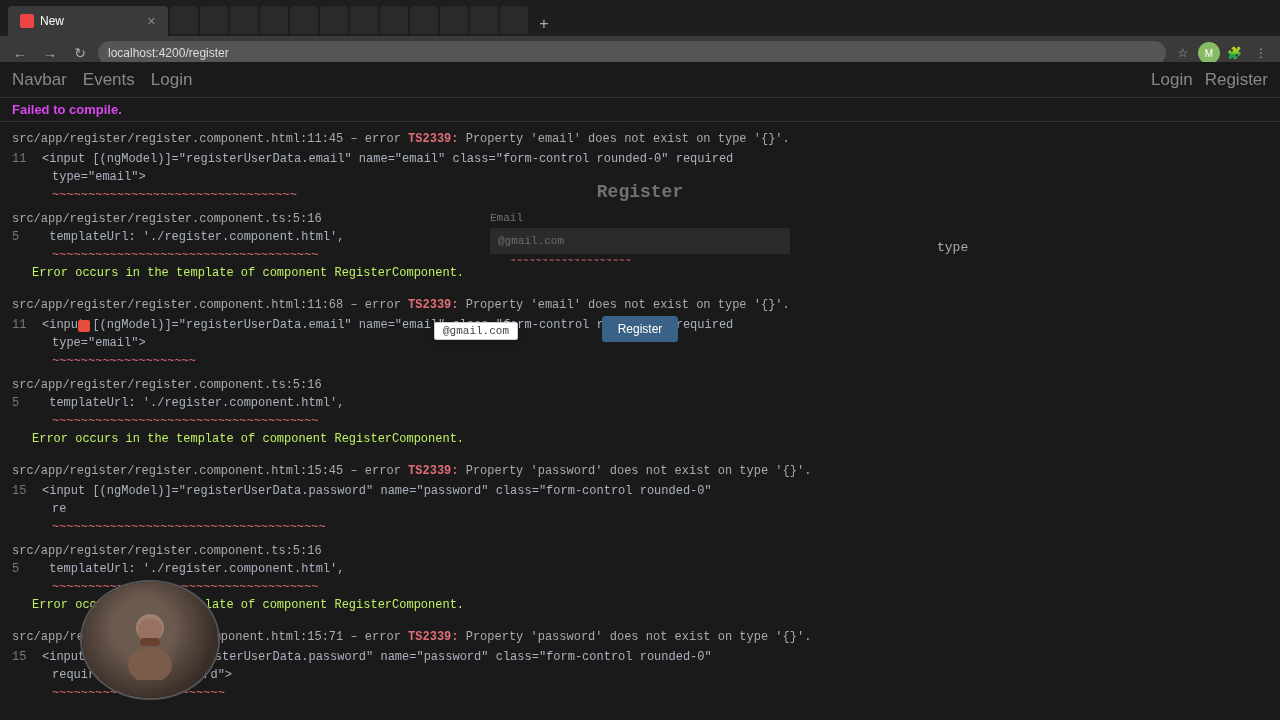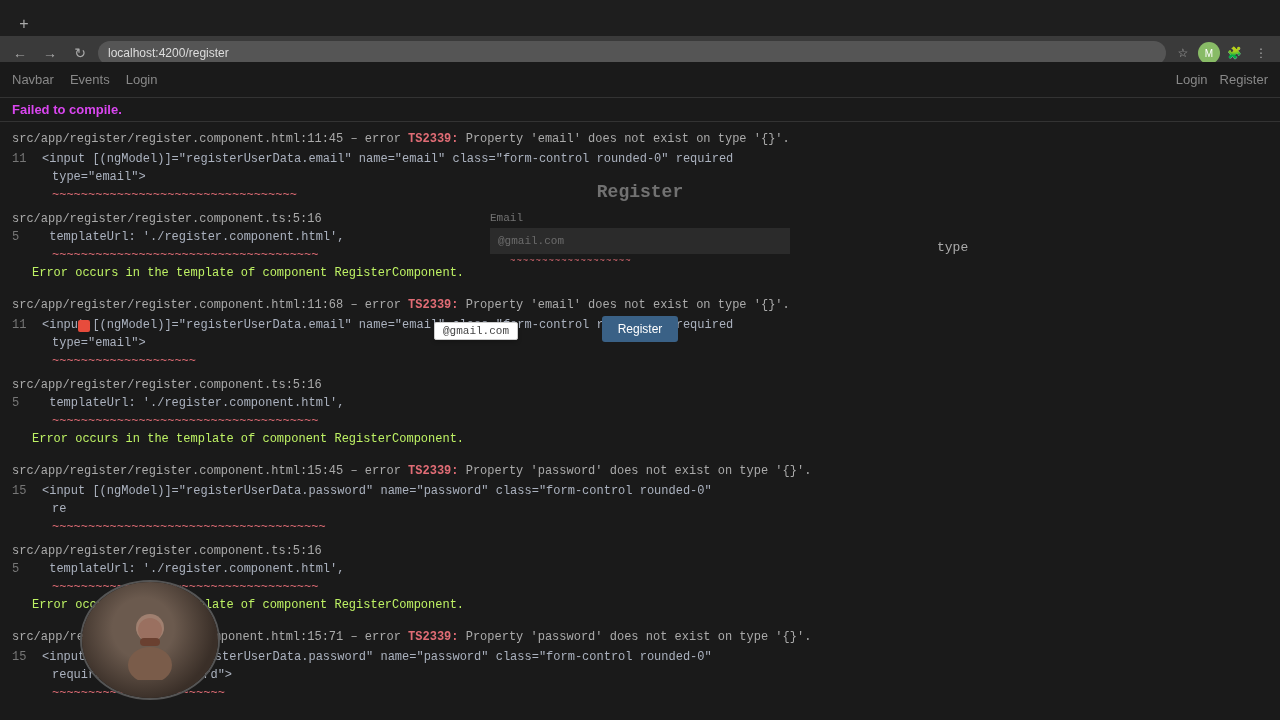--- a/index.html
+++ b/index.html
@@ -107,21 +107,21 @@
       align-items: center;
       padding: 0 12px;
       border-bottom: 1px solid #333;
     }
     .app-nav-links {
       display: flex;
       gap: 16px;
     }
     .app-nav-link {
       color: #888;
-      font-size: 13px;
+      font-size: 17px;
       cursor: pointer;
     }
     .app-nav-right {
       margin-left: auto;
       display: flex;
       gap: 12px;
       padding-left: 48px;
     }
 
     
@@ -217,20 +217,43 @@
       align-items: center;
       justify-content: center;
     }
   </style>
 </head>
 <body>
 
 <div class="browser-chrome">
   <div class="tab-bar">
 
+    <div style="display:flex; align-items:flex-end; gap:2px; overflow:hidden; max-width:900px;">
+
+      <div class="tab active">
+        <div class="tab-favicon" style="background:#e44;border-radius:2px;"></div>
+        <span>New</span>
+        <span class="tab-close">✕</span>
+      </div>
+
+      <div style="display:flex;gap:2px;padding-bottom:2px;">
+        <div style="width:28px;height:28px;background:#2a2a2a;border-radius:4px 4px 0 0;"></div>
+        <div style="width:28px;height:28px;background:#2a2a2a;border-radius:4px 4px 0 0;"></div>
+        <div style="width:28px;height:28px;background:#2a2a2a;border-radius:4px 4px 0 0;"></div>
+        <div style="width:28px;height:28px;background:#2a2a2a;border-radius:4px 4px 0 0;"></div>
+        <div style="width:28px;height:28px;background:#2a2a2a;border-radius:4px 4px 0 0;"></div>
+        <div style="width:28px;height:28px;background:#2a2a2a;border-radius:4px 4px 0 0;"></div>
+        <div style="width:28px;height:28px;background:#2a2a2a;border-radius:4px 4px 0 0;"></div>
+        <div style="width:28px;height:28px;background:#2a2a2a;border-radius:4px 4px 0 0;"></div>
+        <div style="width:28px;height:28px;background:#2a2a2a;border-radius:4px 4px 0 0;"></div>
+        <div style="width:28px;height:28px;background:#2a2a2a;border-radius:4px 4px 0 0;"></div>
+        <div style="width:28px;height:28px;background:#2a2a2a;border-radius:4px 4px 0 0;"></div>
+        <div style="width:28px;height:28px;background:#2a2a2a;border-radius:4px 4px 0 0;"></div>
+      </div>
+    </div>
     <div style="width:24px;height:24px;display:flex;align-items:center;justify-content:center;color:#aaa;font-size:16px;cursor:pointer;margin-left:4px;">+</div>
   </div>
   <div class="nav-bar">
     <div class="nav-btn">←</div>
     <div class="nav-btn">→</div>
     <div class="nav-btn">↻</div>
     <div class="address-bar">
       <span>localhost:4200/register</span>
     </div>
     <div class="nav-icons-right">

